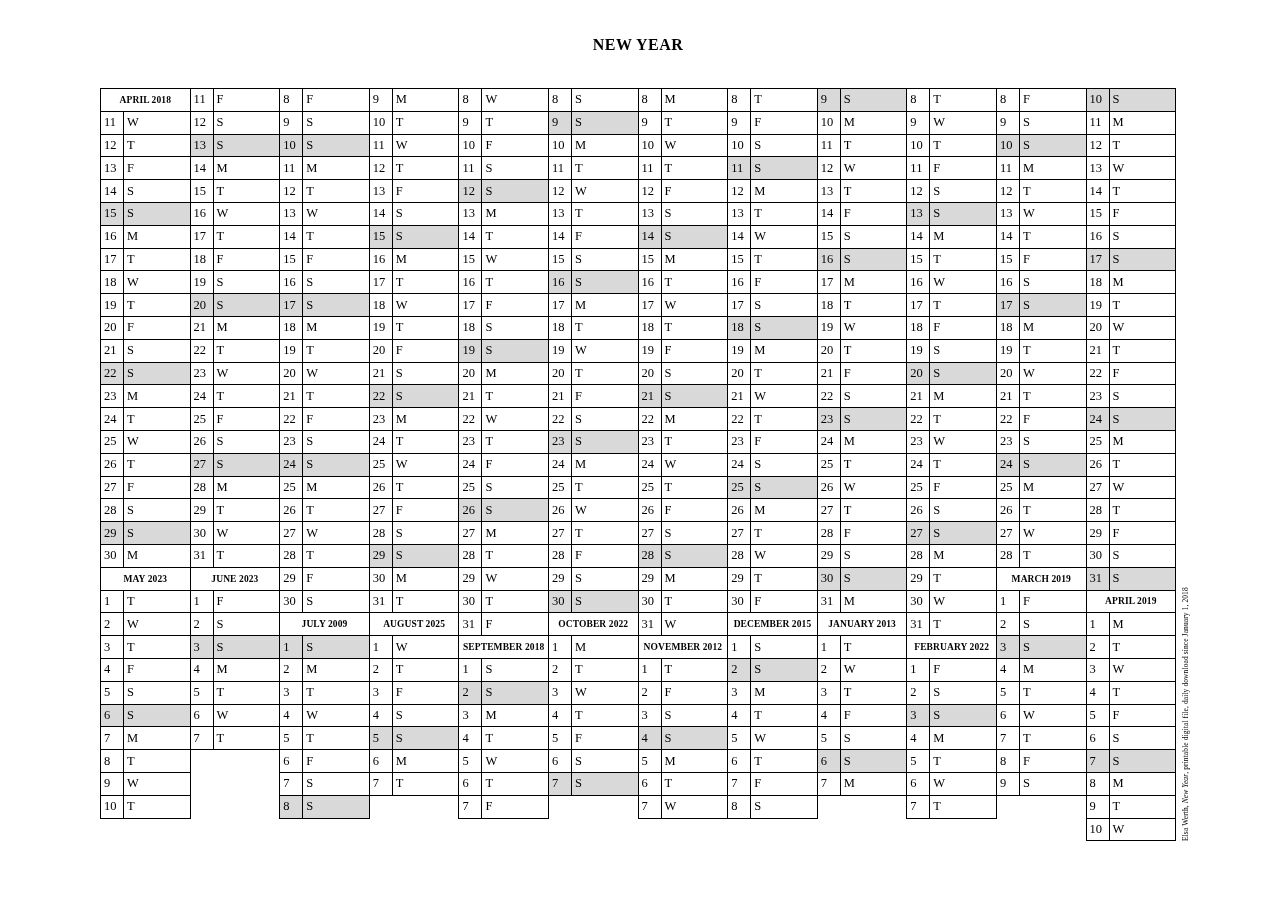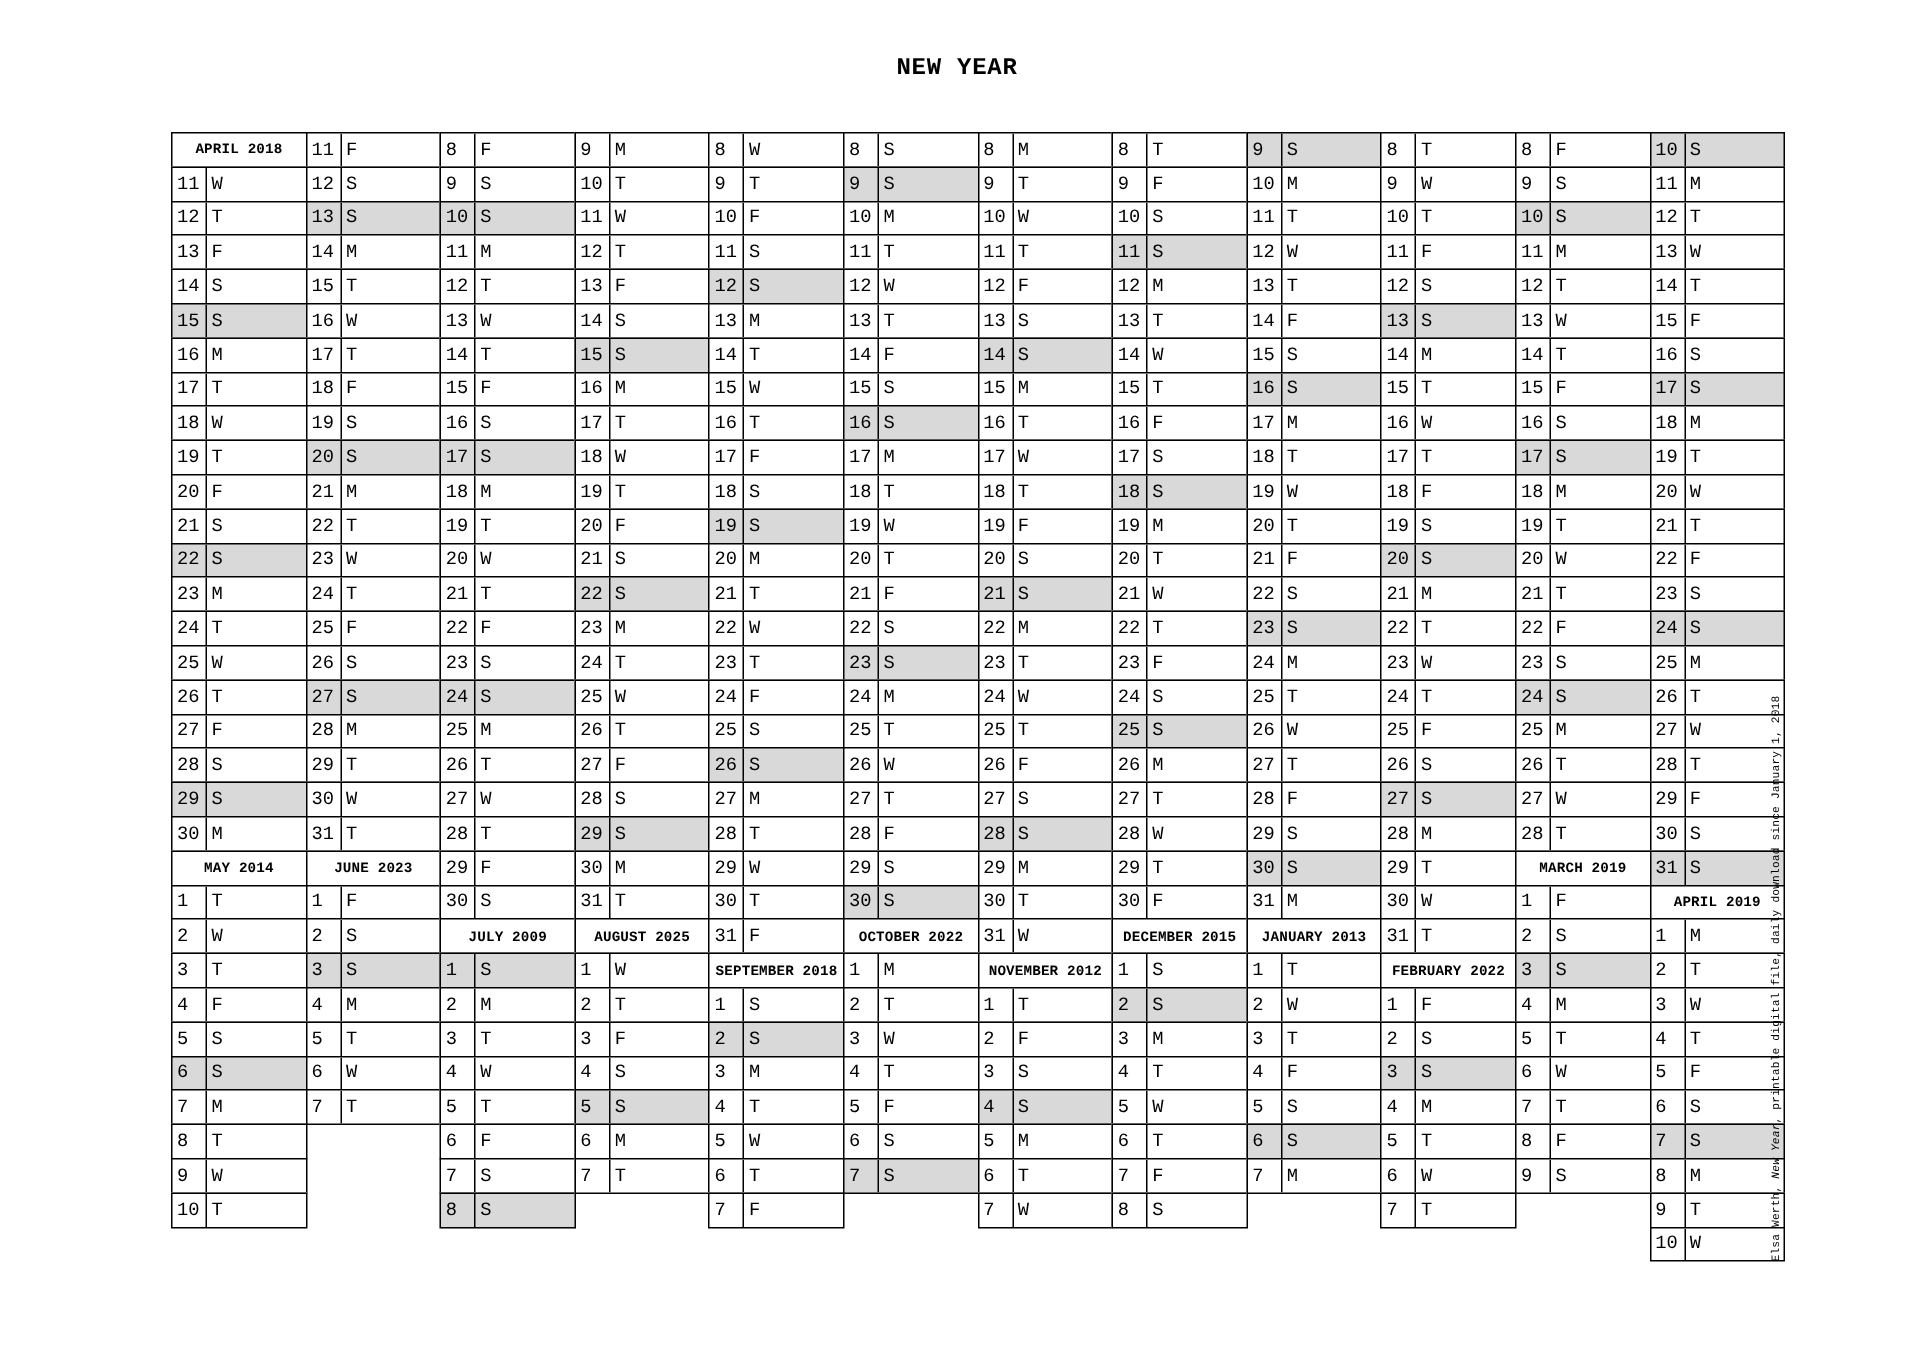--- a/index.html
+++ b/index.html
@@ -1,21 +1,21 @@
 <!DOCTYPE html>
 <html><head>
 <meta charset="utf-8">
 <style>
   html, body { margin: 0; padding: 0; background: #ffffff; }
   .page {
     position: relative;
     width: 1280px;
     height: 905px;
     background: #ffffff;
-    font-family: Liberation Mono, monospace;
+    font-family: Liberation Serif, serif;
     overflow: hidden;
   }
   .title {
     position: absolute;
     top: 36px;
     left: 0;
     width: 1276px;
     text-align: center;
     font-size: 16px;
     font-weight: bold;
@@ -28,21 +28,21 @@
     top: 88px;
     display: flex;
     align-items: flex-start;
   }
   .col {
     display: flex;
     flex-direction: column;
     width: 90.6px;
     margin-left: -1px;
   }
-  .col:first-child { margin-left: 14px; }
+  .col:first-child { margin-left: 0; }
   .cell {
     box-sizing: border-box;
     height: 23.8px;
     margin-top: -1px;
     border: 1px solid #000;
     background: #fff;
     display: flex;
     align-items: center;
     overflow: hidden;
   }
@@ -167,21 +167,21 @@
           <div class="dow">S</div>
         </div>
         <div class="cell sun">
           <div class="num">29</div>
           <div class="dow">S</div>
         </div>
         <div class="cell">
           <div class="num">30</div>
           <div class="dow">M</div>
         </div>
-        <div class="cell month">MAY 2014</div>
+        <div class="cell month">MAY 2023</div>
         <div class="cell">
           <div class="num">1</div>
           <div class="dow">T</div>
         </div>
         <div class="cell">
           <div class="num">2</div>
           <div class="dow">W</div>
         </div>
         <div class="cell">
           <div class="num">3</div>

